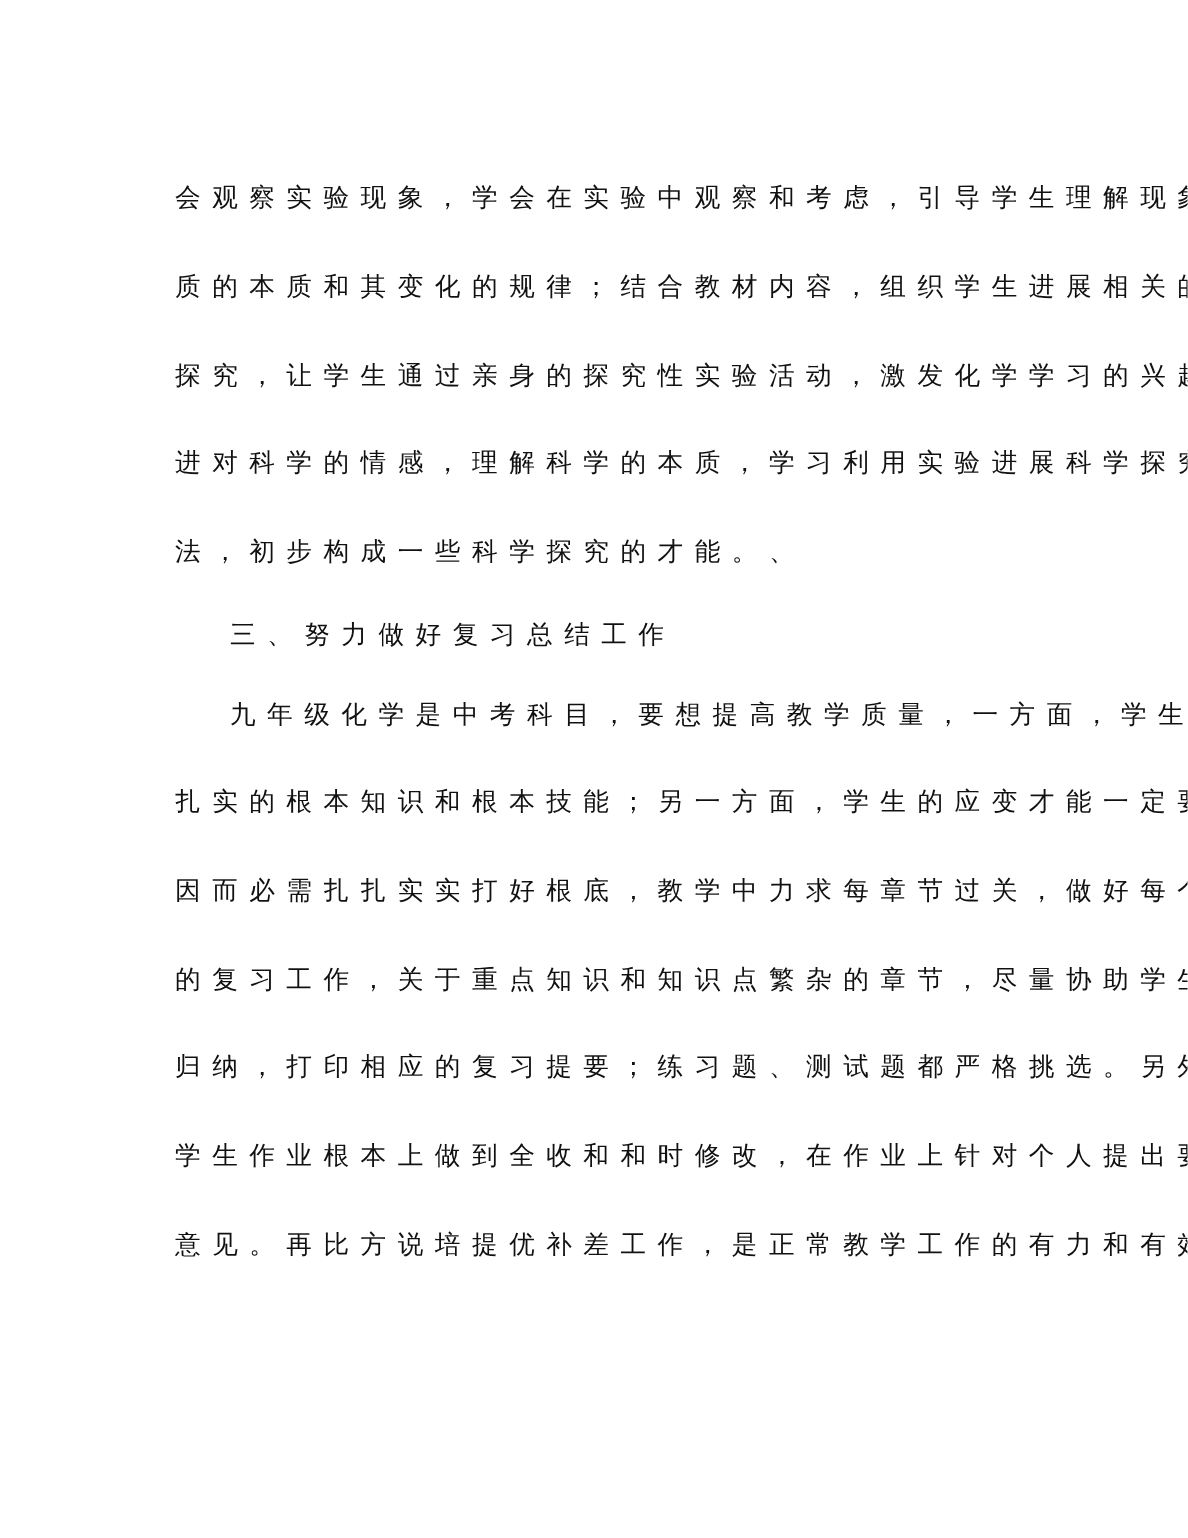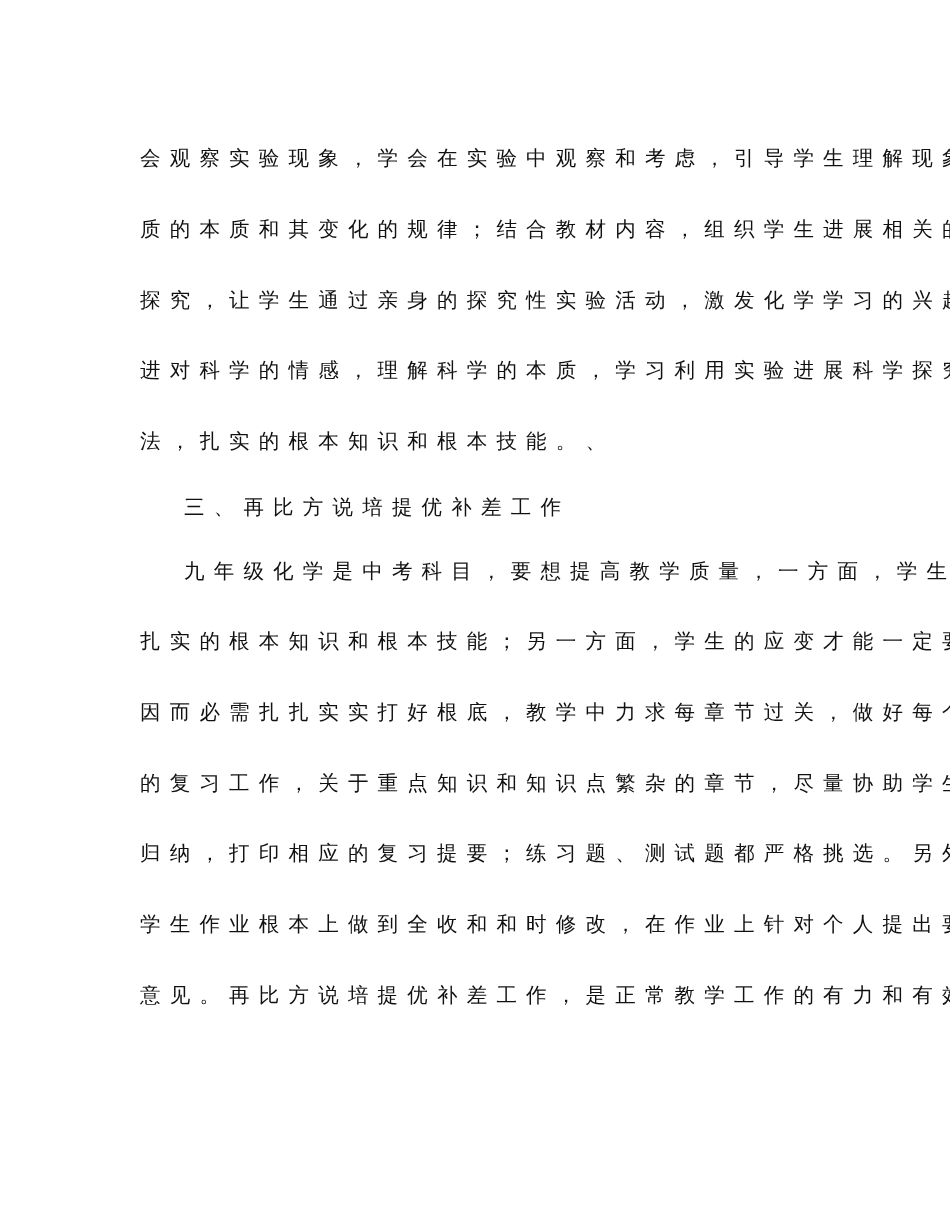--- a/index.html
+++ b/index.html
@@ -38,22 +38,22 @@
     }
   </style>
 </head>
 <body>
 
 <div class="page">
   <div class="line" style="top:143px">会观察实验现象，学会在实验中观察和考虑，引导学生理解现象与物</div>
   <div class="line" style="top:214px">质的本质和其变化的规律；结合教材内容，组织学生进展相关的实验</div>
   <div class="line" style="top:285px">探究，让学生通过亲身的探究性实验活动，激发化学学习的兴趣，增</div>
   <div class="line" style="top:355px">进对科学的情感，理解科学的本质，学习利用实验进展科学探究的方</div>
-  <div class="line" style="top:426px">法，扎实的根本知识和根本技能。、</div>
-  <div class="line indent" style="top:492px">三、再比方说培提优补差工作</div>
+  <div class="line" style="top:426px">法，初步构成一些科学探究的才能。、</div>
+  <div class="line indent" style="top:492px">三、努力做好复习总结工作</div>
   <div class="line indent" style="top:556px">九年级化学是中考科目，要想提高教学质量，一方面，学生要有</div>
   <div class="line" style="top:626px">扎实的根本知识和根本技能；另一方面，学生的应变才能一定要强。</div>
   <div class="line" style="top:697px">因而必需扎扎实实打好根底，教学中力求每章节过关，做好每个阶段</div>
   <div class="line" style="top:768px">的复习工作，关于重点知识和知识点繁杂的章节，尽量协助学生进展</div>
   <div class="line" style="top:838px">归纳，打印相应的复习提要；练习题、测试题都严格挑选。另外关于</div>
   <div class="line" style="top:909px">学生作业根本上做到全收和和时修改，在作业上针对个人提出要求和</div>
   <div class="line" style="top:980px">意见。再比方说培提优补差工作，是正常教学工作的有力和有效的补</div>
 </div>
 
 </body></html>

